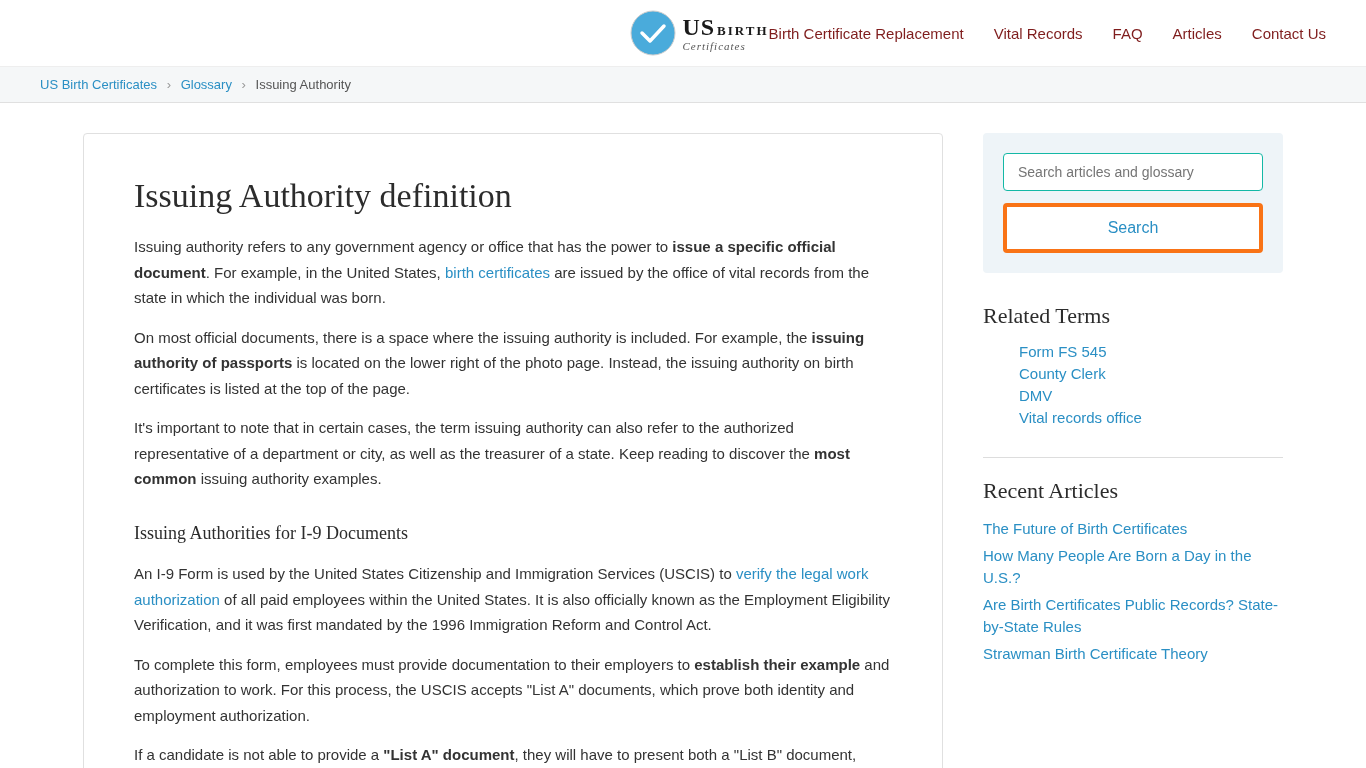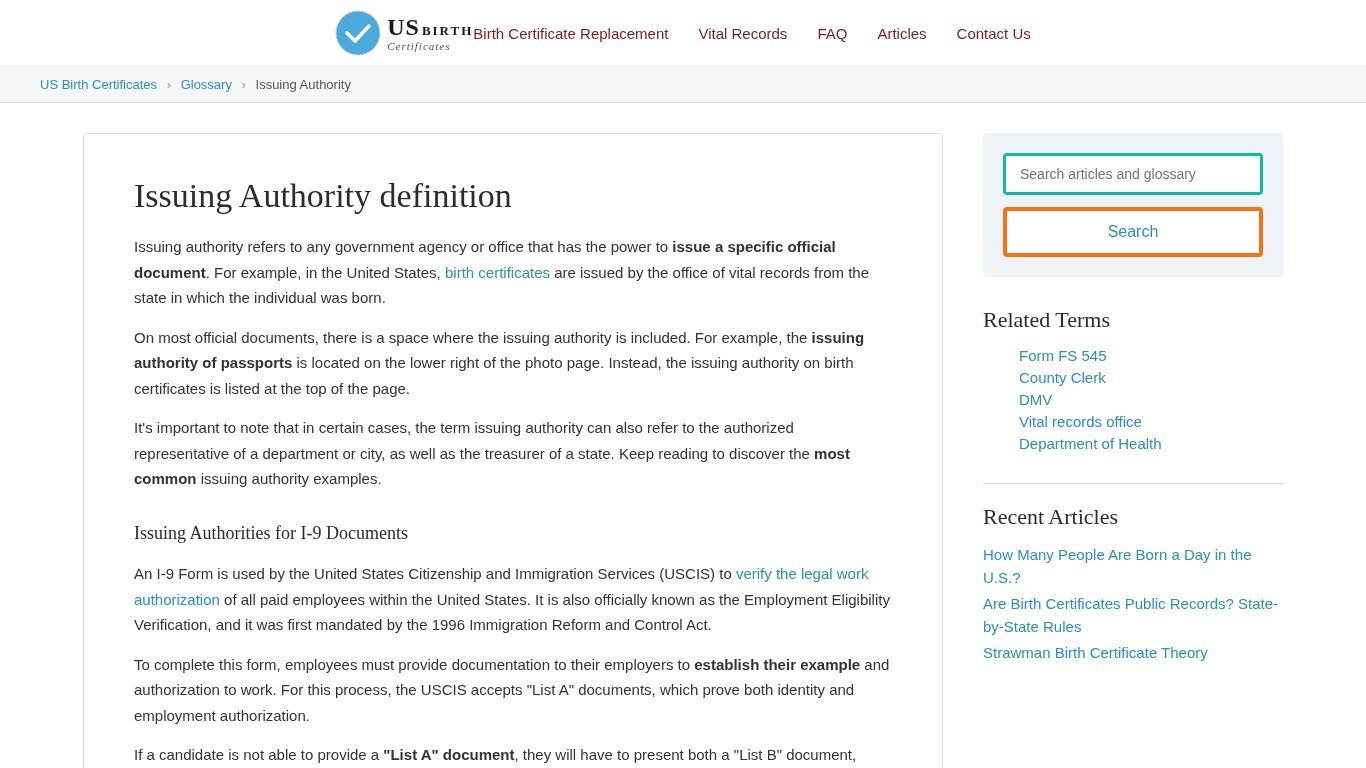--- a/index.html
+++ b/index.html
@@ -2,21 +2,21 @@
 <html><head>
   <meta charset="utf-8">
   <style>
     * { box-sizing: border-box; margin: 0; padding: 0; }
     body { font-family: Georgia, 'Times New Roman', serif; font-size: 16px; color: #333; background: #fff; }
 
     
     .header {
       display: flex;
       align-items: center;
-      justify-content: center;
+      justify-content: flex-end;
       padding: 10px 40px;
       border-bottom: 1px solid #eee;
       background: #fff;
     }
     .logo-area {
       display: flex;
       align-items: center;
       gap: 6px;
     }
     .logo-icon {
@@ -134,21 +134,21 @@
     }
     .search-box {
       background: #eef4f8;
       border-radius: 4px;
       padding: 20px;
       margin-bottom: 30px;
     }
     .search-input {
       width: 100%;
       padding: 10px 14px;
-      border: 3px solid #14b8a6;
+      border: 1px solid #14b8a6;
       border-radius: 4px;
       font-size: 14px;
       font-family: Arial, sans-serif;
       color: #888;
       margin-bottom: 12px;
       background: #fff;
     }
     .search-btn {
       width: 100%;
       padding: 12px;
@@ -282,29 +282,29 @@
       <button class="search-btn">Search</button>
     </div>
 
     <div class="related-terms">
       <h3 class="sidebar-section-title">Related Terms</h3>
       <ul>
         <li><a href="#">Form FS 545</a></li>
         <li><a href="#">County Clerk</a></li>
         <li><a href="#">DMV</a></li>
         <li><a href="#">Vital records office</a></li>
-        <li><a href="#">Department of Health</a></li>
       </ul>
     </div>
 
     <hr class="sidebar-divider">
 
     <div class="recent-articles">
       <h3 class="sidebar-section-title">Recent Articles</h3>
       <ul>
+        <li><a href="#">The Future of Birth Certificates</a></li>
         <li><a href="#">How Many People Are Born a Day in the U.S.?</a></li>
         <li><a href="#">Are Birth Certificates Public Records? State-by-State Rules</a></li>
         <li><a href="#">Strawman Birth Certificate Theory</a></li>
       </ul>
     </div>
   </aside>
 
 </div>
 
 </body></html>

